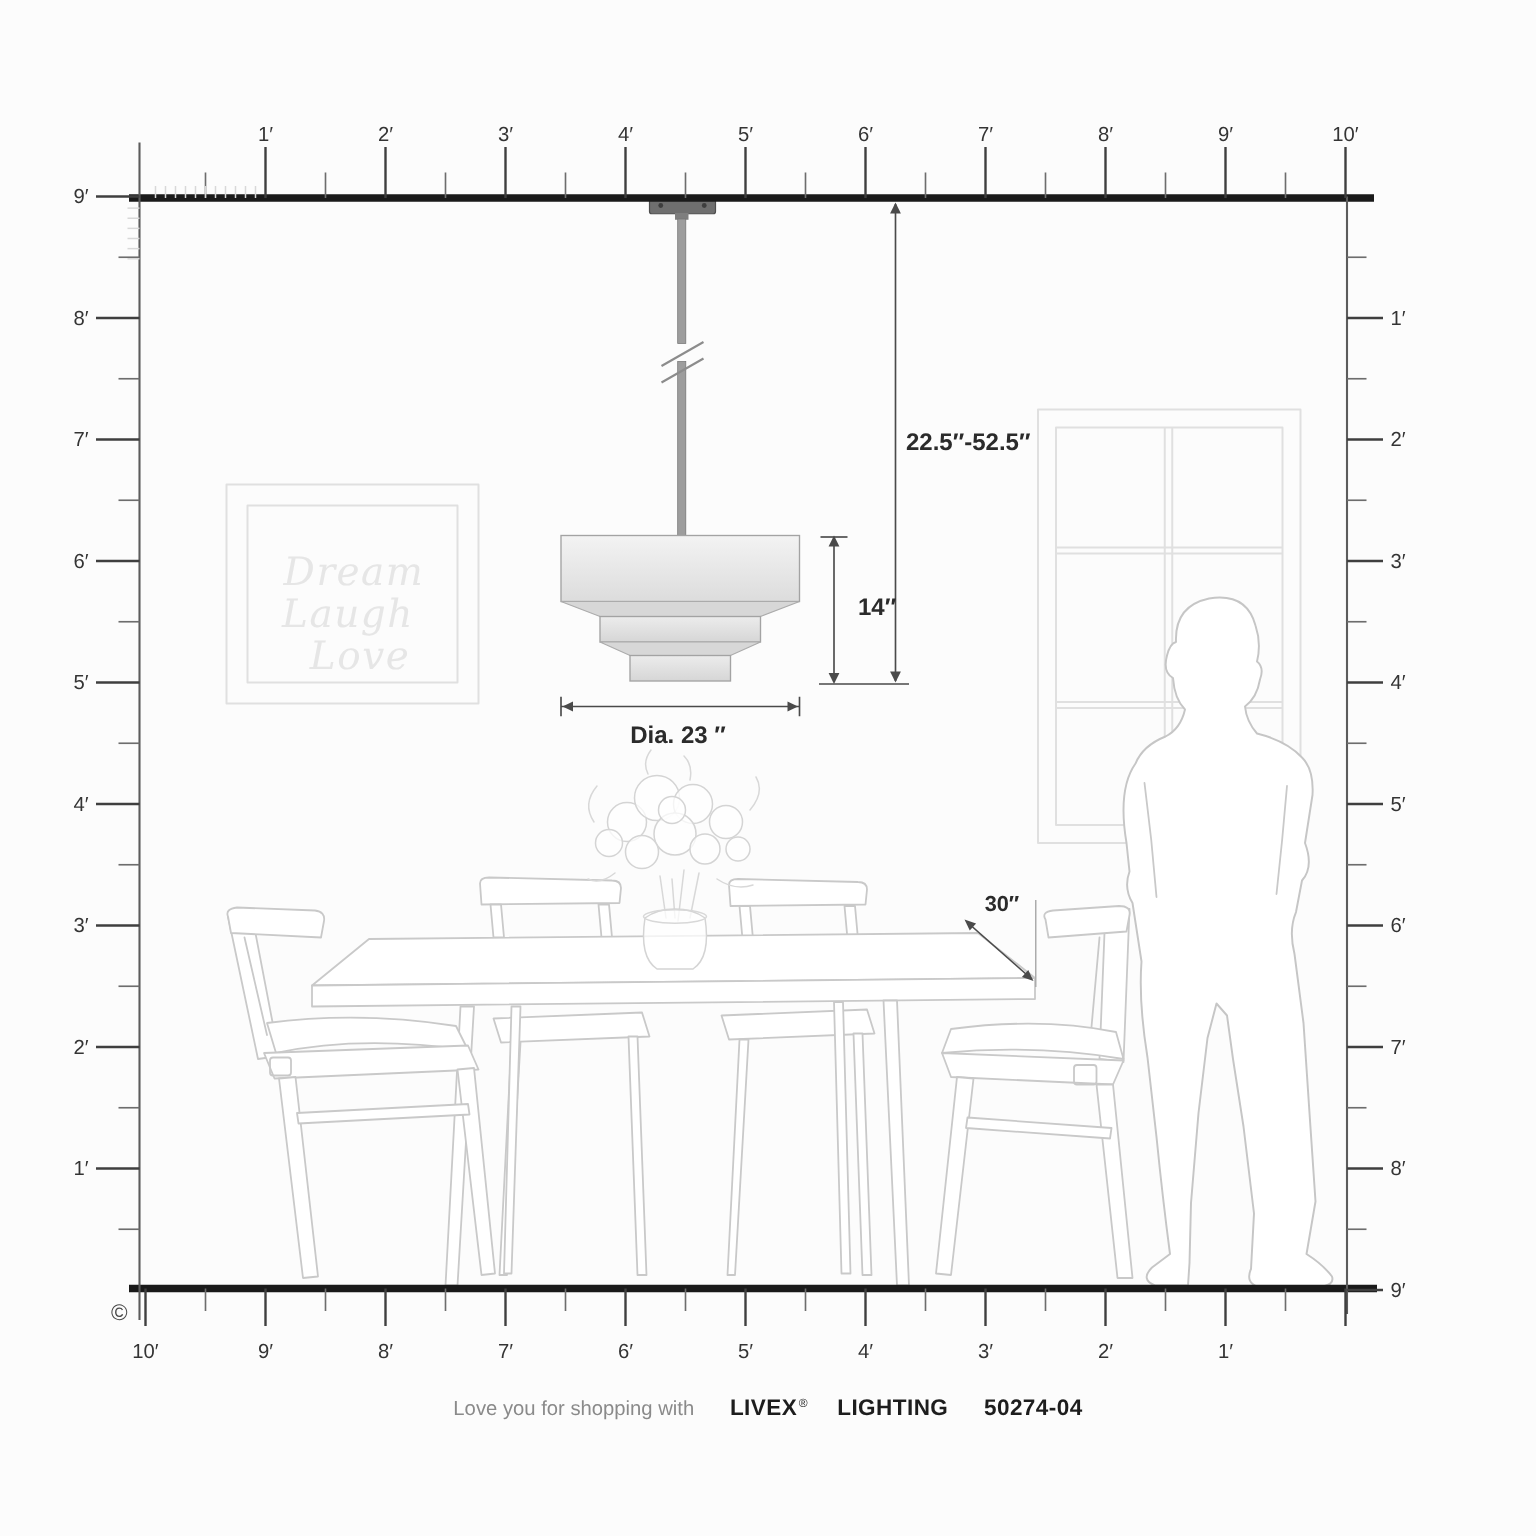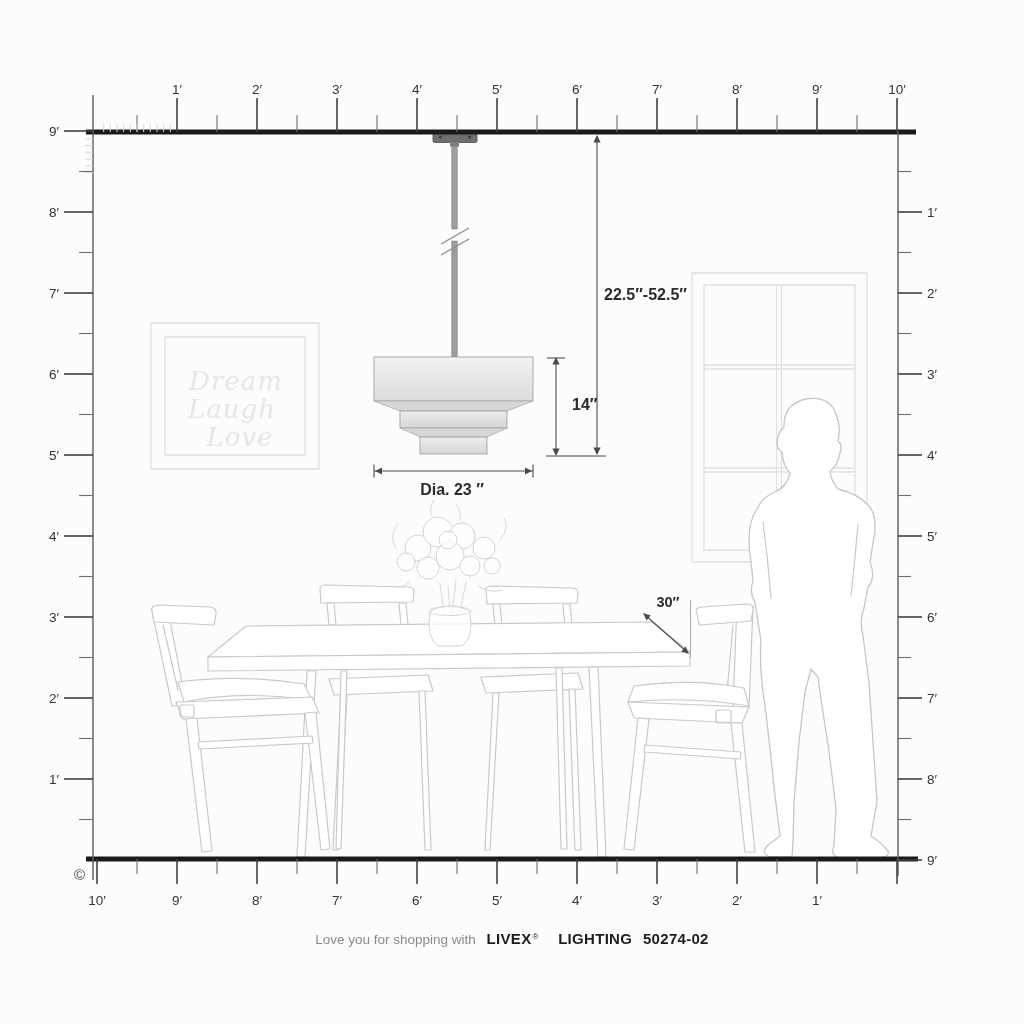--- a/index.html
+++ b/index.html
@@ -27,21 +27,21 @@
   .dim{stroke:#4a4a4a;stroke-width:1.1;fill:none;}
   .dim-thin{stroke:#ababab;stroke-width:1;fill:none;}
   .arrow{fill:#4a4a4a;stroke:none;}
   .dim-label{font:600 16px "Liberation Sans",sans-serif;fill:#2b2b2b;}
   .dim-label-sm{font:600 14.5px "Liberation Sans",sans-serif;fill:#2b2b2b;}
   .art{font:italic 26px "DejaVu Serif",serif;fill:#e6e6e6;letter-spacing:1px;}
   .copyright{font:15px "Liberation Sans",sans-serif;fill:#4a4a4a;}
   
   .footer{position:absolute;left:0;right:0;top:930px;text-align:center;
           font:13.5px "Liberation Sans",sans-serif;color:#8a8a8a;}
-  .footer b{color:#1d1d1d;font-size:15px;letter-spacing:.3px;margin-left:7px;}
+  .footer b{color:#1d1d1d;font-size:15px;letter-spacing:.3px;margin-left:20px;}
   .footer b.tight{margin-left:16px;}
   .footer sup{font-size:8px;color:#1d1d1d;vertical-align:super;margin-left:1px;}
 </style>
 </head>
 <body>
 
 <div class="stage">
 <svg width="1024" height="1024" viewBox="0 0 1024 1024">
   <defs>
     <linearGradient id="shadeGrad" x1="0" y1="0" x2="0" y2="1">
@@ -329,15 +329,15 @@
         <line x1="898" y1="819.5" x2="911" y2="819.5" class="rl-minor"></line>
       </g>
 
   <text class="copyright" x="74" y="880">©</text>
 </svg>
 
 <div class="footer">
   <span>Love you for shopping with</span>
   <b>LIVEX</b><sup>®</sup>
   <b class="tight">LIGHTING</b>
-  <b>50274-02</b>
+  <b>50274-04</b>
 </div>
 </div>
 
 </body></html>

